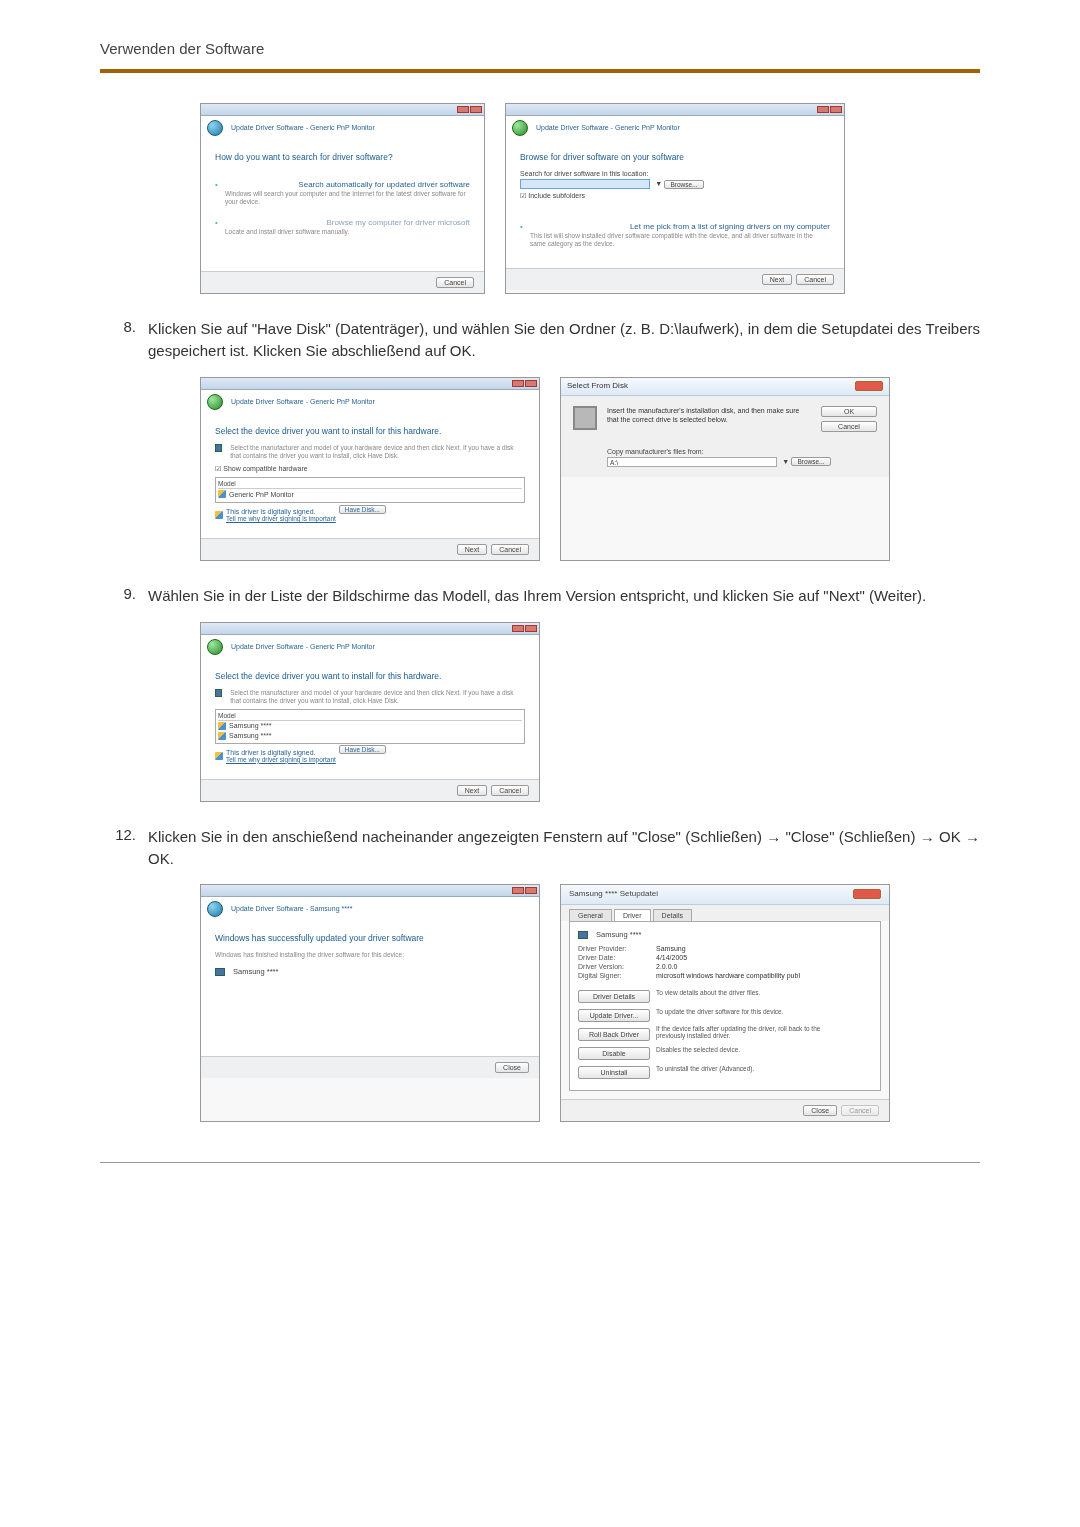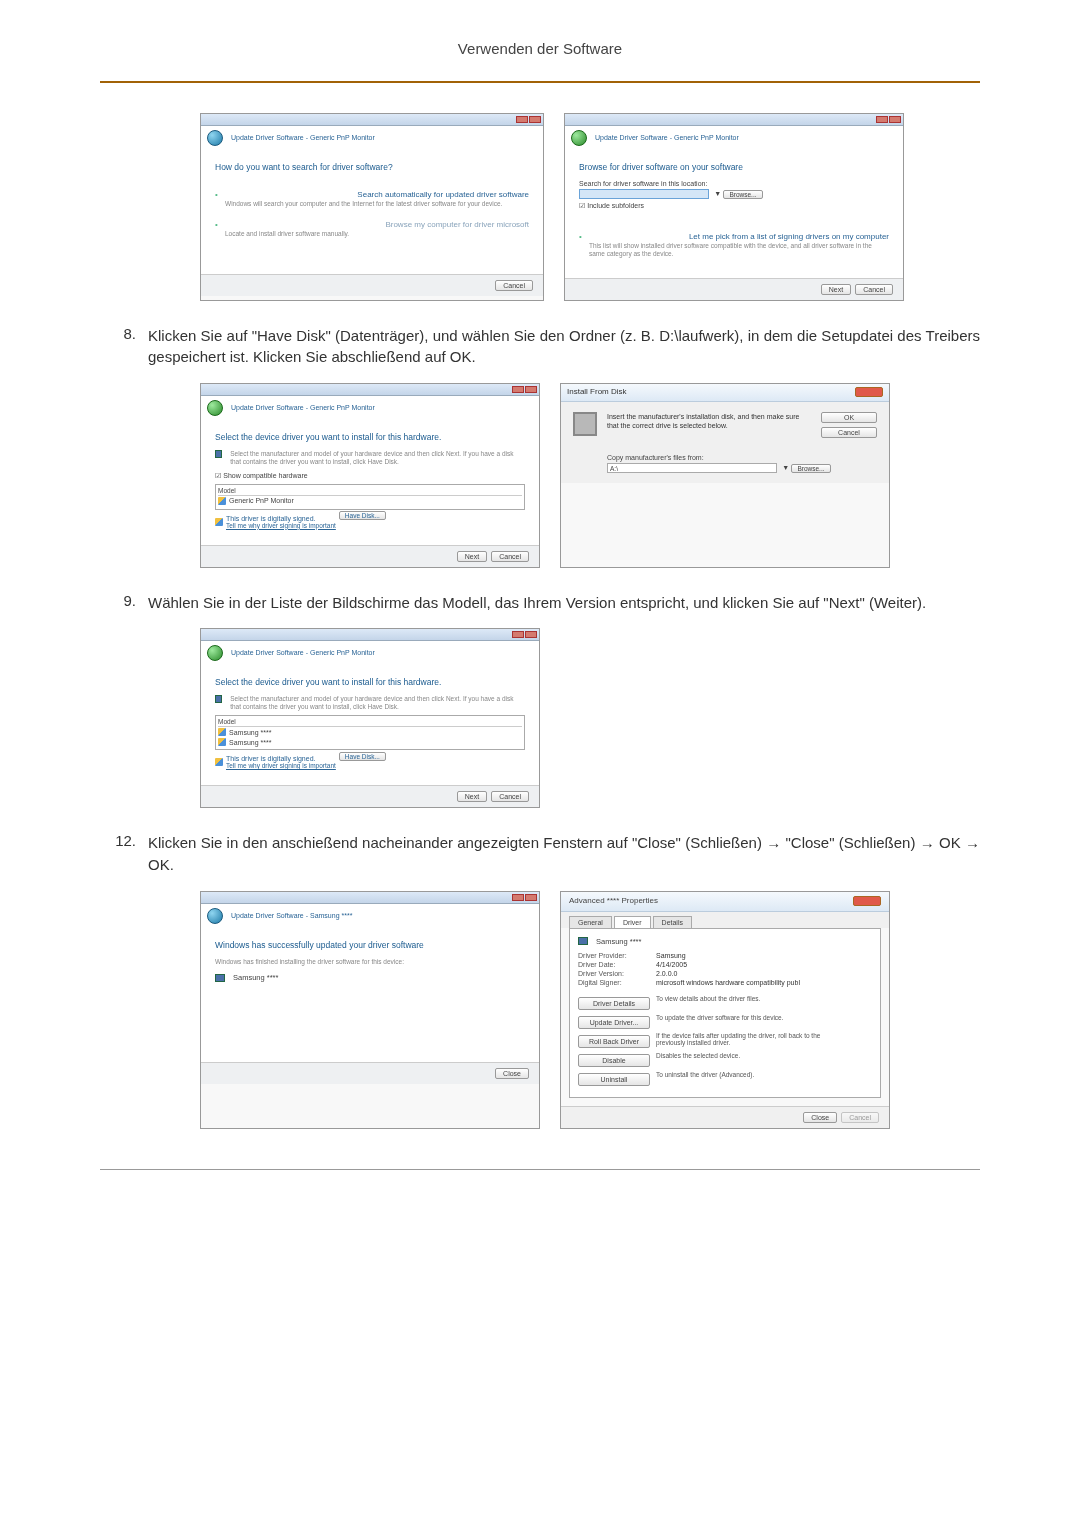--- a/index.html
+++ b/index.html
@@ -6,25 +6,24 @@
     body {
       font-family: Arial, sans-serif;
       background: #fff;
       width: 1080px;
       margin: 0 auto;
       padding: 40px 100px;
       color: #333;
       font-size: 14px;
     }
     .page-header {
-      text-align: center;
       font-size: 15px;
       color: #444;
-      padding-bottom: 24px;
-      border-bottom: 2px solid #a16207;
+      padding-bottom: 12px;
+      border-bottom: 4px solid #a16207;
       margin-bottom: 30px;
     }
     .step-row {
       display: flex;
       margin: 20px 0 15px 0;
     }
     .step-num {
       width: 48px;
       flex-shrink: 0;
       text-align: right;
@@ -312,21 +311,21 @@
       margin-top: 40px;
       height: 4px;
     }
   </style>
 </head>
 <body>
 
 <div class="page-header">Verwenden der Software</div>
 
 <div class="shot-row">
-  <div class="shot" style="width:344px">
+  <div class="shot" style="width:285px">
     <div class="titlebar">
         <div class="windowctl">
           <span></span>
           <span></span>
         </div>
       </div>
     <div class="back"></div>
     <div class="crumb">Update Driver Software - Generic PnP Monitor</div>
     <div class="body">
       <div class="heading">How do you want to search for driver software?</div>
@@ -413,21 +412,21 @@
       <div style="height:6px"></div>
     </div>
     <div class="btnbar">
       <div class="btn">Next</div>
       <div class="btn">Cancel</div>
     </div>
   </div>
 
   <div class="shot disk">
     <div class="titlebar2">
-      <span>Install From Disk</span>
+      <span>Select From Disk</span>
       <span class="redclose"></span>
     </div>
     <div class="diskbody">
       <div class="flopicon"></div>
       <div class="disktext">Insert the manufacturer's installation disk, and then make sure that the correct drive is selected below.</div>
       <div class="diskbtns">
         <div class="btn" style="text-align:center">OK</div>
         <div class="btn" style="text-align:center">Cancel</div>
       </div>
     </div>
@@ -513,21 +512,21 @@
       </div>
       <div style="height:70px"></div>
     </div>
     <div class="btnbar">
       <div class="btn">Close</div>
     </div>
   </div>
 
   <div class="shot props">
     <div class="pt">
-      <span>Advanced **** Properties</span>
+      <span>Samsung **** Setupdatei</span>
       <span class="redclose" style="width:28px;height:10px;background:#e0594a;border:1px solid #a62;border-radius:2px"></span>
     </div>
     <div class="tabs">
       <div class="tab">General</div>
       <div class="tab active">Driver</div>
       <div class="tab">Details</div>
     </div>
     <div class="pbody">
       <div style="display:flex;align-items:center;gap:5px;margin-bottom:6px">
         <span class="monicon"></span>

